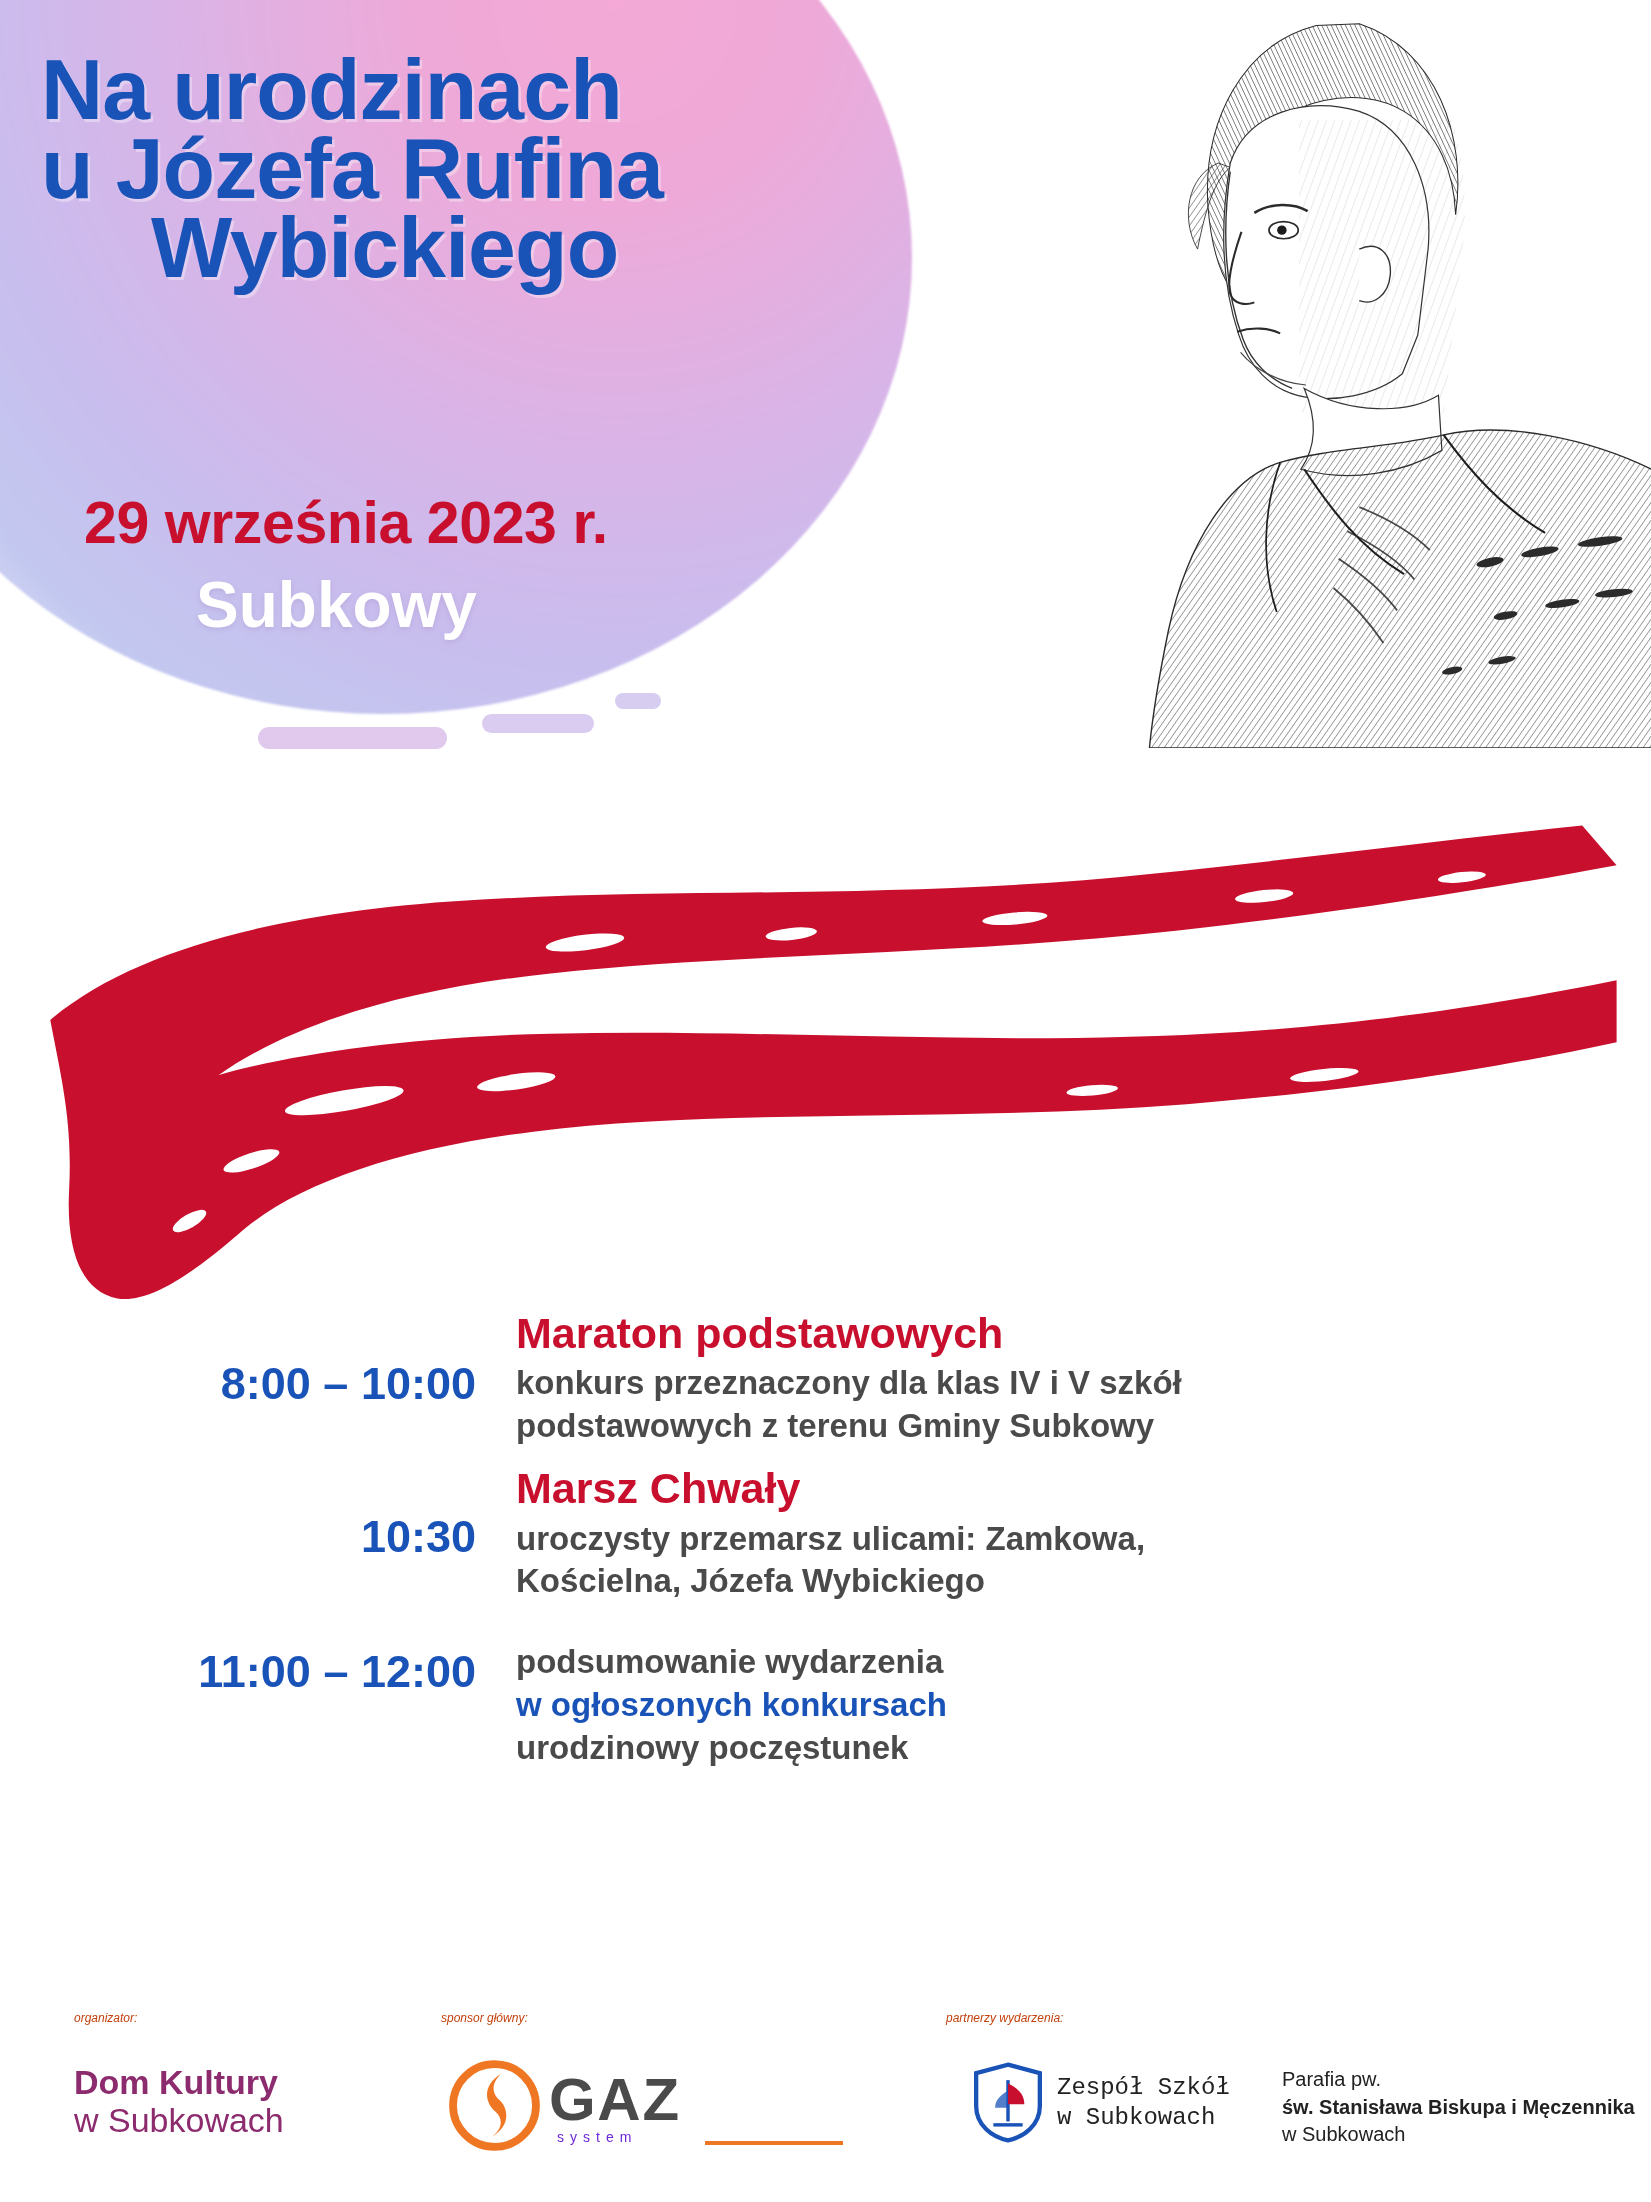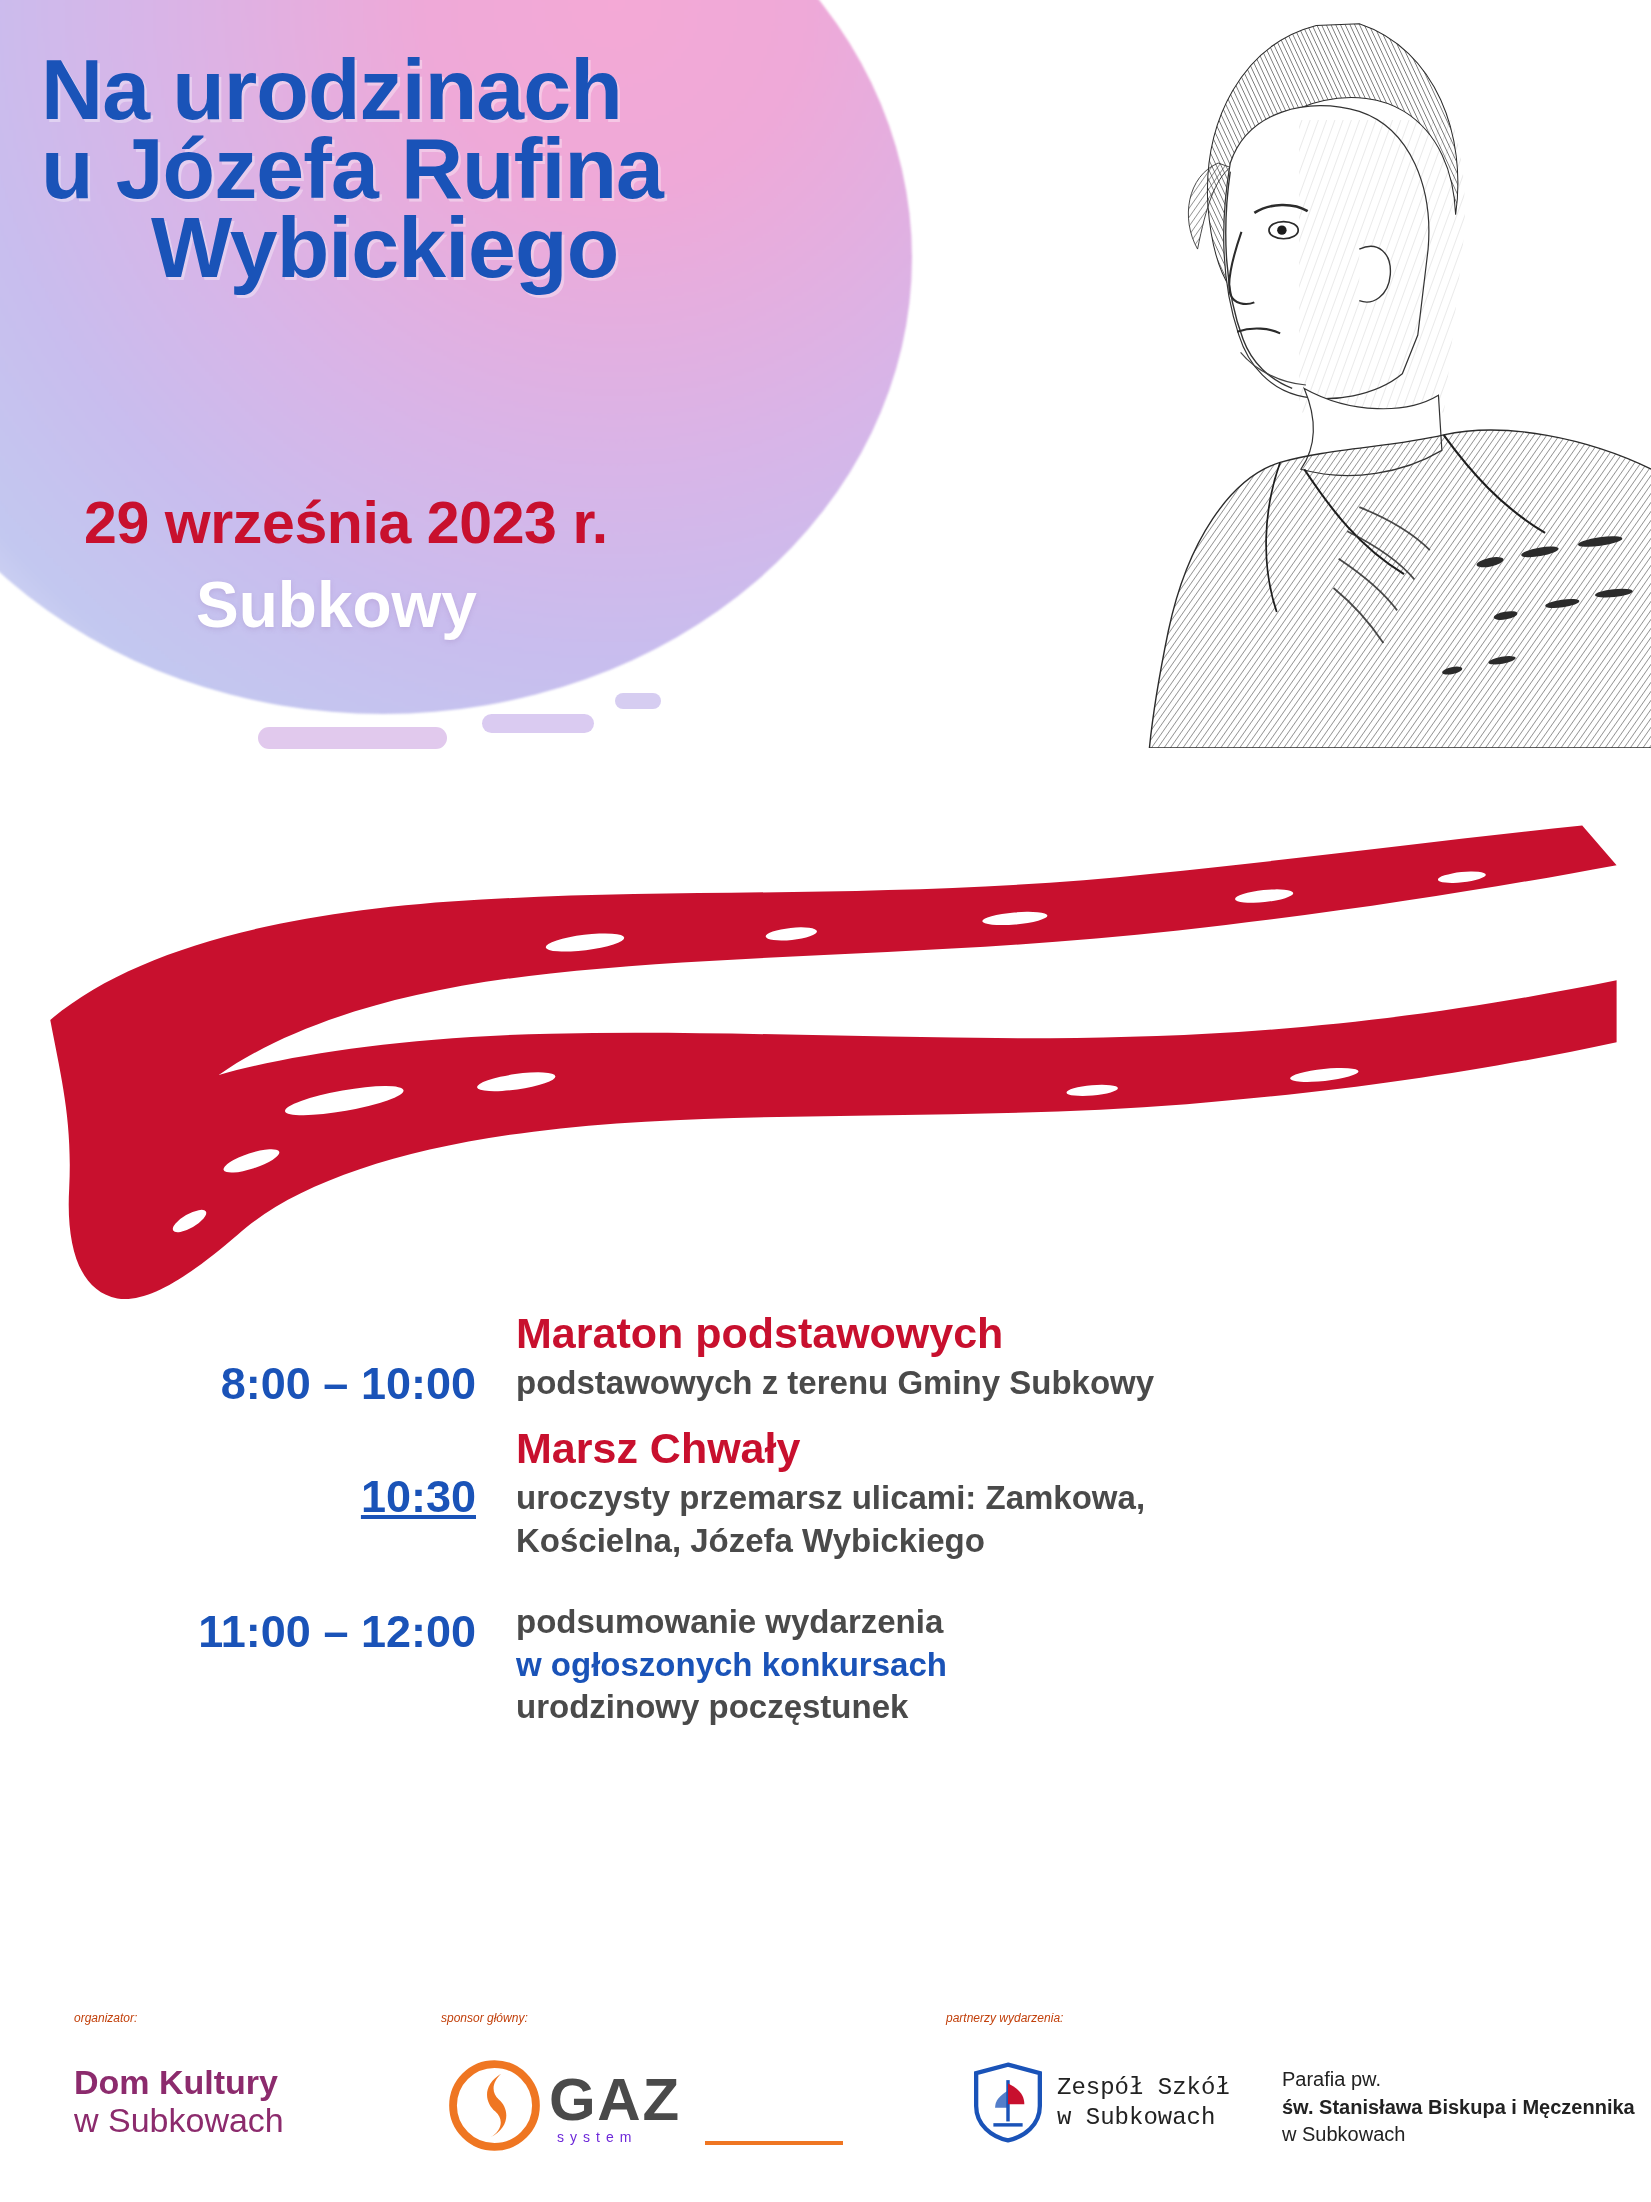--- a/index.html
+++ b/index.html
@@ -118,21 +118,21 @@
     width: 516px;
     text-align: right;
     padding-right: 40px;
     box-sizing: border-box;
     color: #1a53b8;
     font-weight: bold;
     font-size: 45px;
     line-height: 1.05;
   }
   .time.pad-1 { padding-top: 52px; }
-  .time.pad-2 { padding-top: 50px; text-decoration: underline; }
+  .time.pad-2 { padding-top: 50px; }
   .time.pad-3 { padding-top: 6.9px; }
   .desc {
     width: 946px;
     font-size: 33px;
     line-height: 1.30;
   }
   .desc .title {
     color: #c8102e;
     font-weight: bold;
     font-size: 43px;
@@ -359,20 +359,21 @@
       </g>
     </svg>
   </div>
 
   <div class="schedule">
 
     <div class="row">
       <div class="time pad-1">8:00 – 10:00</div>
       <div class="desc">
         <span class="title">Maraton podstawowych</span>
+        <span class="line">konkurs przeznaczony dla klas IV i V szkół</span>
         <span class="line">podstawowych z terenu Gminy Subkowy</span>
       </div>
     </div>
 
     <div class="row">
       <div class="time pad-2">10:30</div>
       <div class="desc">
         <span class="title">Marsz Chwały</span>
         <span class="line">uroczysty przemarsz ulicami: Zamkowa,</span>
         <span class="line">Kościelna, Józefa Wybickiego</span>

